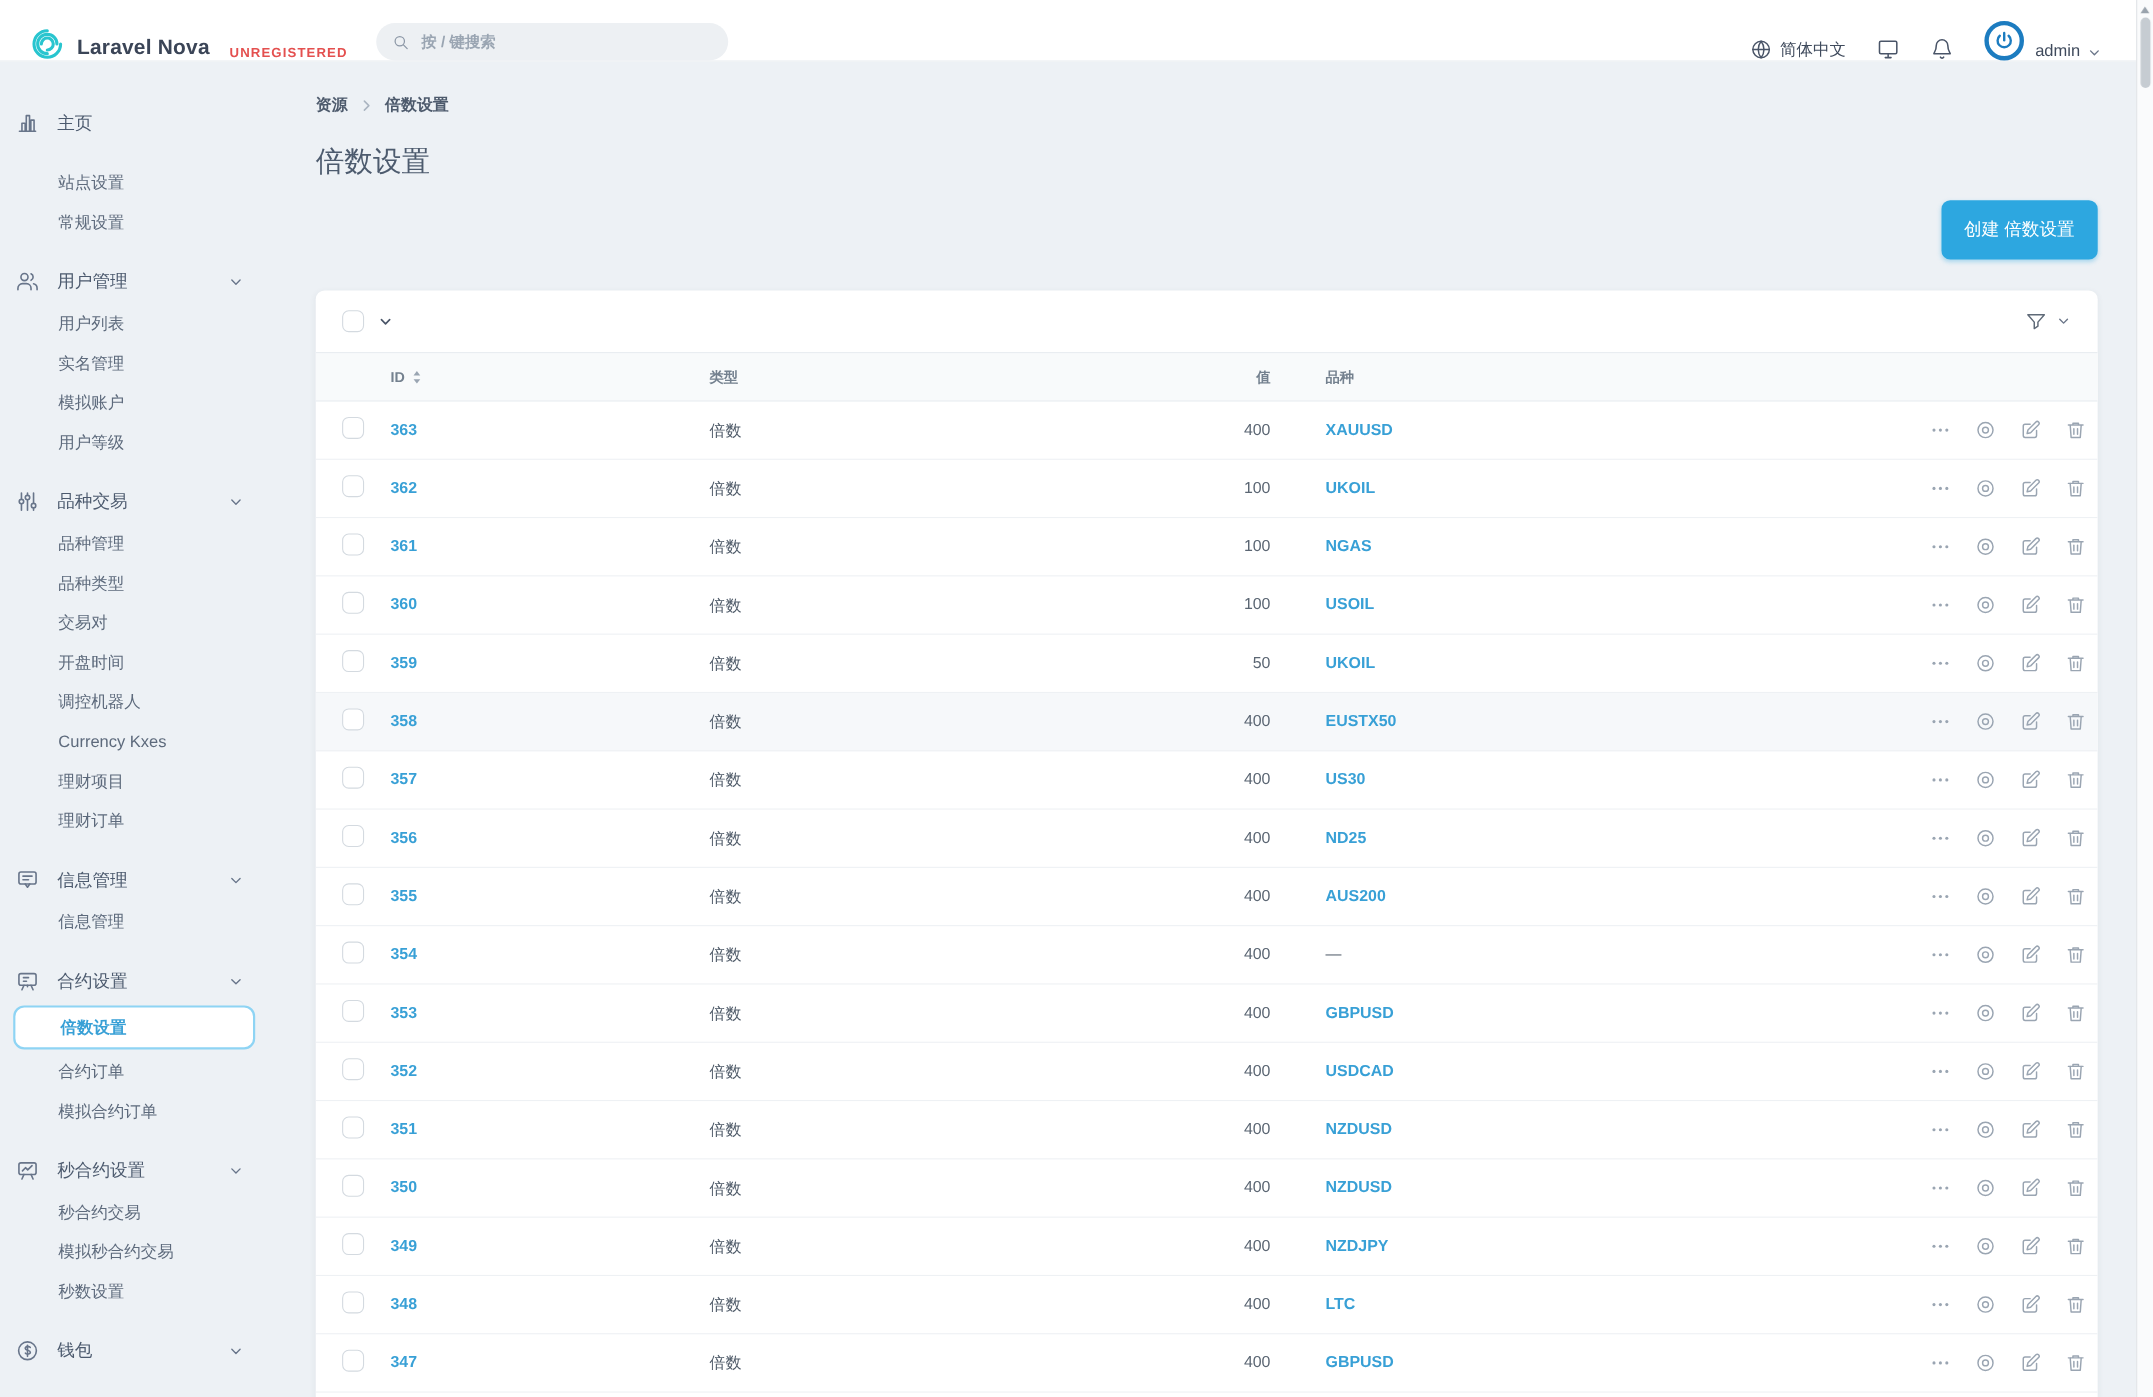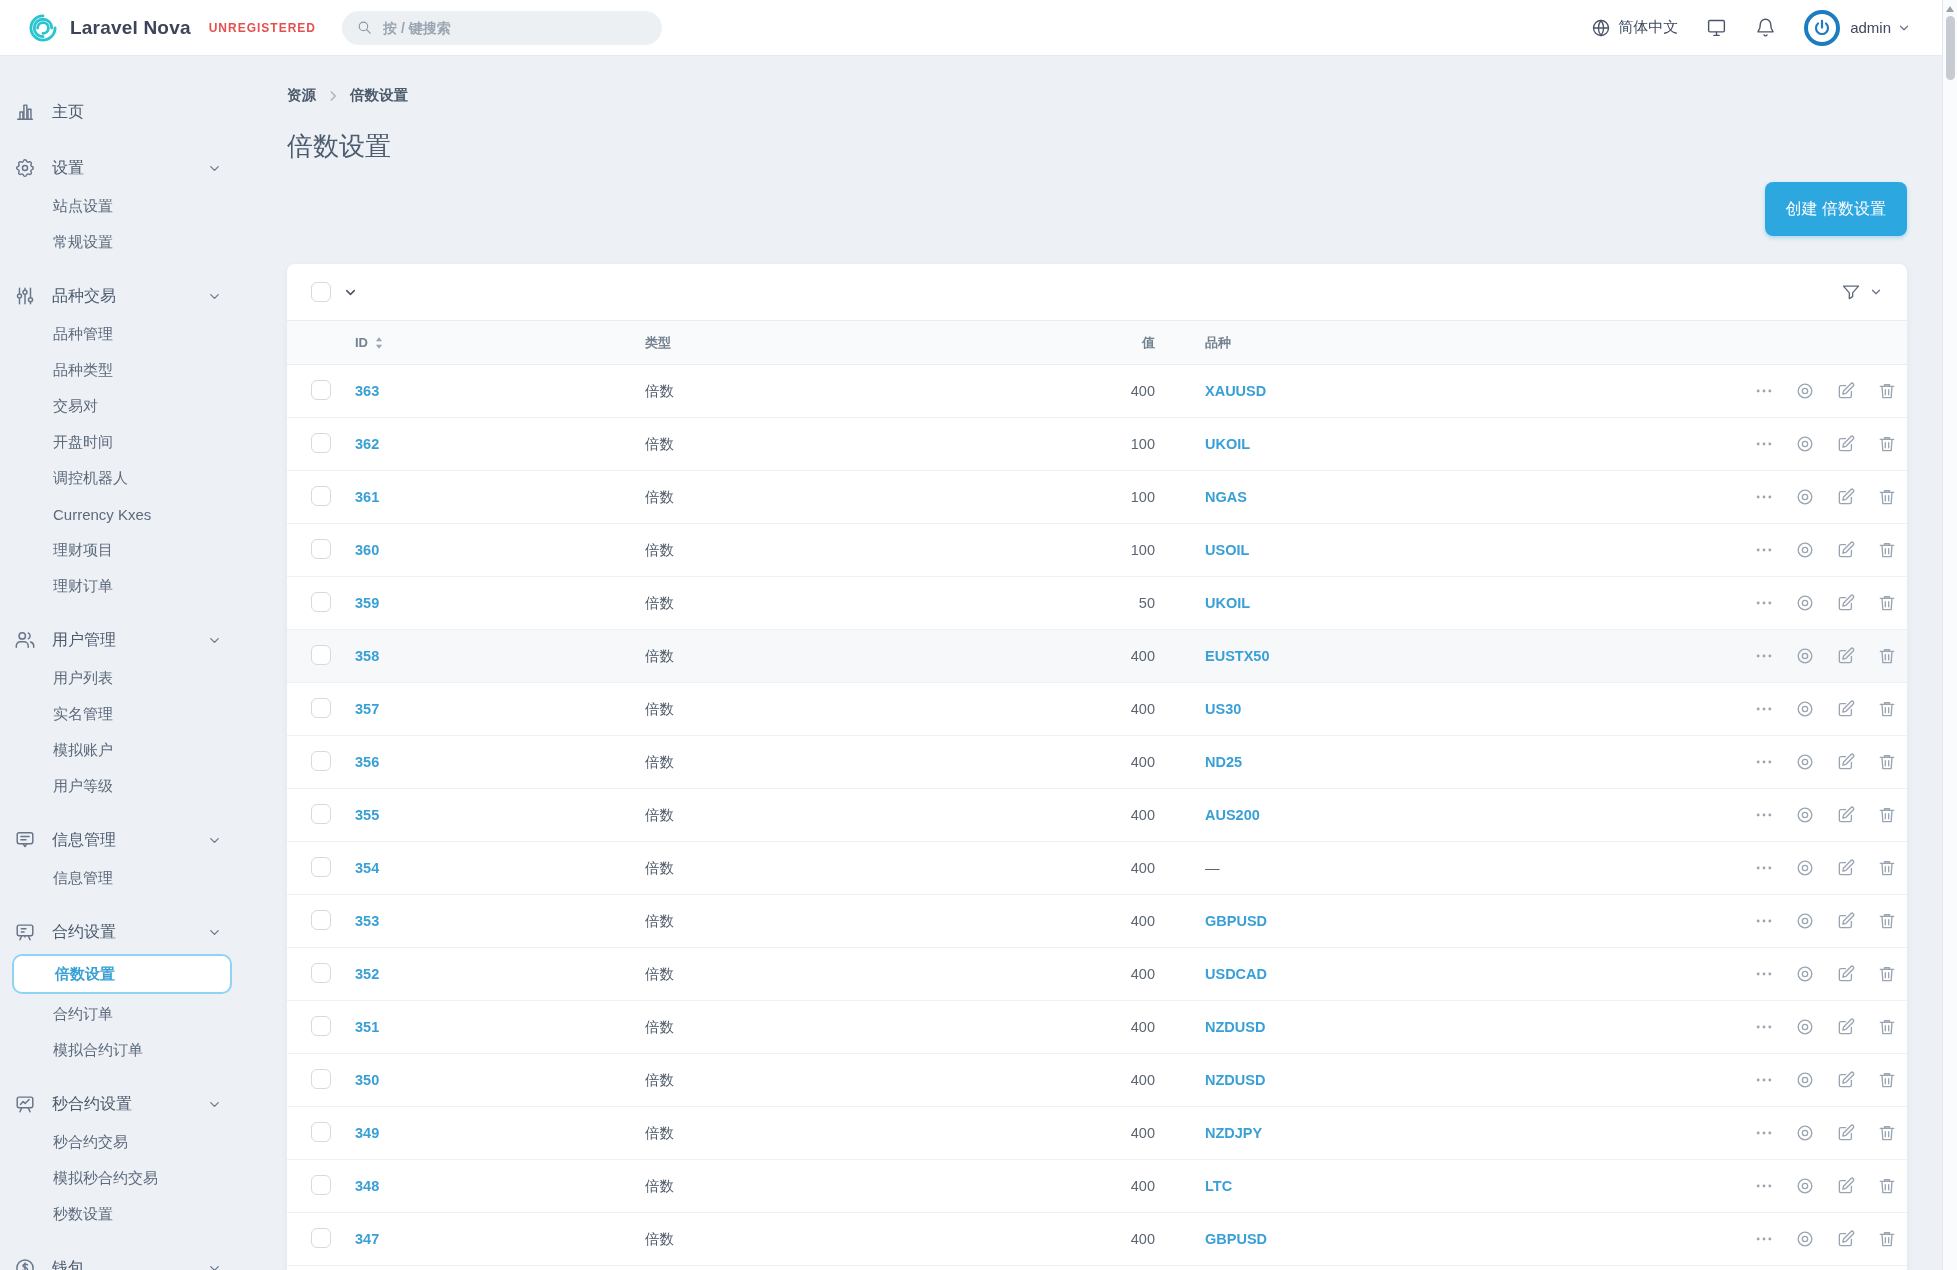--- a/index.html
+++ b/index.html
@@ -9,21 +9,21 @@
     background:var(--page-bg,#edf1f5);
     color:#4a5769;
   }
   svg { display:block; }
   .ico { stroke:currentColor; fill:none; stroke-width:1.6; stroke-linecap:round; stroke-linejoin:round; }
 
   
   .topbar {
     position:fixed; top:0; left:0; width:1957px; height:56px;
     background:#fff; border-bottom:1px solid #e7ebef;
-    display:flex; align-items:center; padding:0 46px 0 28px; z-index:20;
+    display:flex; align-items:flex-end; padding:0 46px 0 28px; z-index:20;
   }
   .logo-swirl { width:30px; height:30px; color:var(--logo-teal,#29c5cf); }
   .brand { font-size:19px; font-weight:bold; color:#3b4557; margin-left:12px; letter-spacing:.2px; }
   .badge { font-size:12px; font-weight:bold; color:var(--unregistered-red,#e4504f); letter-spacing:1px; margin-left:18px; }
   .global-search {
     margin-left:26px; width:320px; height:34px; background:#edf0f3; border-radius:17px;
     display:flex; align-items:center; padding:0 14px; color:#8c97a6;
   }
   .global-search svg { width:17px; height:17px; flex:none; }
   .global-search input {
@@ -213,36 +213,44 @@
             <path d="M4 20h16"></path>
             <path d="M6.5 20v-8h3.2v8"></path>
             <path d="M10.8 20V4.5H14V20"></path>
             <path d="M15.3 20v-11h3.2v11"></path>
           </svg>
         </span>
         <span class="s-label">主页</span>
       </div>
     </div>
     <div class="section">
+      <div class="child">站点设置</div>
+      <div class="child">常规设置</div>
+    </div>
+    <div class="section">
       <div class="section-head">
         <span class="s-icon">
           <svg viewBox="0 0 24 24" class="ico">
-            <path d="M10.3 4.3c.4-1.8 2.9-1.8 3.4 0a1.7 1.7 0 0 0 2.6 1.1c1.5-.9 3.3.8 2.4 2.4a1.7 1.7 0 0 0 1 2.6c1.8.4 1.8 2.9 0 3.4a1.7 1.7 0 0 0-1 2.6c.9 1.5-.9 3.3-2.4 2.4a1.7 1.7 0 0 0-2.6 1c-.5 1.8-3 1.8-3.4 0a1.7 1.7 0 0 0-2.6-1c-1.5.9-3.3-.9-2.4-2.4a1.7 1.7 0 0 0-1-2.6c-1.8-.5-1.8-3 0-3.4a1.7 1.7 0 0 0 1-2.6c-.9-1.6.9-3.3 2.4-2.4 1 .6 2.3.1 2.6-1.1z"></path>
-            <circle cx="12" cy="12" r="2.8"></circle>
-          </svg>
-        </span>
-        <span class="s-label">设置</span>
+            <circle cx="9" cy="7.5" r="3.5"></circle>
+            <path d="M2.5 20v-1.5a4.5 4.5 0 0 1 4.5-4.5h4a4.5 4.5 0 0 1 4.5 4.5V20"></path>
+            <path d="M15.5 4.3a3.5 3.5 0 0 1 0 6.4"></path>
+            <path d="M18 14.1a4.5 4.5 0 0 1 3.5 4.4V20"></path>
+          </svg>
+        </span>
+        <span class="s-label">用户管理</span>
         <span class="s-chevron">
           <svg viewBox="0 0 24 24" class="ico" style="stroke-width:2">
             <polyline points="6 9 12 15 18 9"></polyline>
           </svg>
         </span>
       </div>
-      <div class="child">站点设置</div>
-      <div class="child">常规设置</div>
+      <div class="child">用户列表</div>
+      <div class="child">实名管理</div>
+      <div class="child">模拟账户</div>
+      <div class="child">用户等级</div>
     </div>
     <div class="section">
       <div class="section-head">
         <span class="s-icon">
           <svg viewBox="0 0 24 24" class="ico">
             <path d="M6 3.5V9M6 15v5.5"></path>
             <circle cx="6" cy="12" r="2.2"></circle>
             <path d="M12 3.5v2M12 11v9.5"></path>
             <circle cx="12" cy="8" r="2.2"></circle>
             <path d="M18 3.5V13M18 19v1.5"></path>
@@ -262,42 +270,20 @@
       <div class="child">开盘时间</div>
       <div class="child">调控机器人</div>
       <div class="child">Currency Kxes</div>
       <div class="child">理财项目</div>
       <div class="child">理财订单</div>
     </div>
     <div class="section">
       <div class="section-head">
         <span class="s-icon">
           <svg viewBox="0 0 24 24" class="ico">
-            <circle cx="9" cy="7.5" r="3.5"></circle>
-            <path d="M2.5 20v-1.5a4.5 4.5 0 0 1 4.5-4.5h4a4.5 4.5 0 0 1 4.5 4.5V20"></path>
-            <path d="M15.5 4.3a3.5 3.5 0 0 1 0 6.4"></path>
-            <path d="M18 14.1a4.5 4.5 0 0 1 3.5 4.4V20"></path>
-          </svg>
-        </span>
-        <span class="s-label">用户管理</span>
-        <span class="s-chevron">
-          <svg viewBox="0 0 24 24" class="ico" style="stroke-width:2">
-            <polyline points="6 9 12 15 18 9"></polyline>
-          </svg>
-        </span>
-      </div>
-      <div class="child">用户列表</div>
-      <div class="child">实名管理</div>
-      <div class="child">模拟账户</div>
-      <div class="child">用户等级</div>
-    </div>
-    <div class="section">
-      <div class="section-head">
-        <span class="s-icon">
-          <svg viewBox="0 0 24 24" class="ico">
             <rect x="3.5" y="4" width="17" height="12" rx="2"></rect>
             <path d="M7.5 8.2h9M7.5 11.8h5.5"></path>
             <path d="M9.8 16l2.2 3.2L14.2 16"></path>
           </svg>
         </span>
         <span class="s-label">信息管理</span>
         <span class="s-chevron">
           <svg viewBox="0 0 24 24" class="ico" style="stroke-width:2">
             <polyline points="6 9 12 15 18 9"></polyline>
           </svg>

